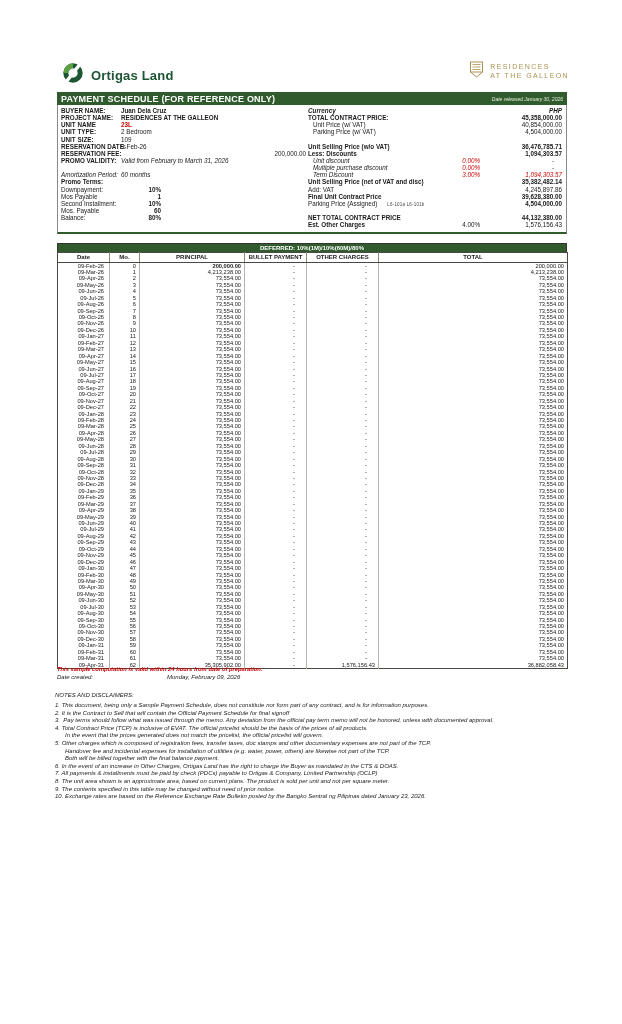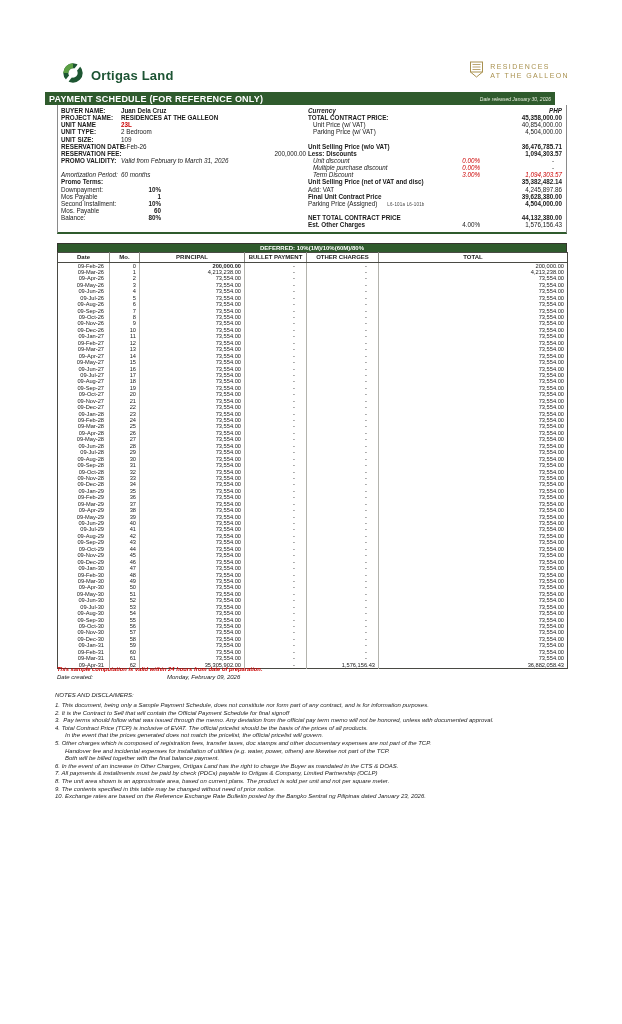--- a/index.html
+++ b/index.html
@@ -7,21 +7,21 @@
   .page{position:absolute;inset:0;background:#fff;padding-left:32px;}
 
   
   .brand-row{position:absolute;top:58px;left:57px;width:512px;height:34px;}
   .ortigas{position:absolute;left:5px;top:4px;display:flex;align-items:center;gap:7px;}
   .ortigas .name{font-size:13px;font-weight:600;color:#1d5434;letter-spacing:.2px;}
   .galleon{position:absolute;right:0px;top:3px;display:flex;align-items:center;gap:6px;}
   .galleon .gtext{font-size:7px;letter-spacing:1.4px;color:#a9914f;font-weight:500;line-height:8.5px;}
 
   
-  .title-bar{position:absolute;top:92px;left:45px;width:510px;height:13px;background:#2f5b2d;color:#fff;display:flex;align-items:center;justify-content:space-between;padding:0 4px;box-sizing:border-box;}
+  .title-bar{position:absolute;top:92px;left:57px;width:510px;height:13px;background:#2f5b2d;color:#fff;display:flex;align-items:center;justify-content:space-between;padding:0 4px;box-sizing:border-box;}
   .title-bar .t{font-size:9px;font-weight:bold;letter-spacing:.2px;}
   .title-bar .rel{font-size:5px;font-style:italic;color:#e8eede;}
 
   
   .info-box{position:absolute;top:105px;left:57px;width:510px;height:129px;border:1px solid #8a8a8a;border-top:none;border-bottom:2px solid #2f5b2d;box-sizing:border-box;display:flex;background:#fff;}
   .info-left{width:250px;padding:2px 0 0 3px;box-sizing:border-box;}
   .info-right{flex:1;padding:2px 4px 0 0;box-sizing:border-box;}
   .irow{display:flex;height:7.15px;line-height:7.15px;font-size:6.3px;white-space:nowrap;}
   .irow .lbl{width:60px;font-weight:bold;flex:none;}
   .irow .val{flex:1;}

